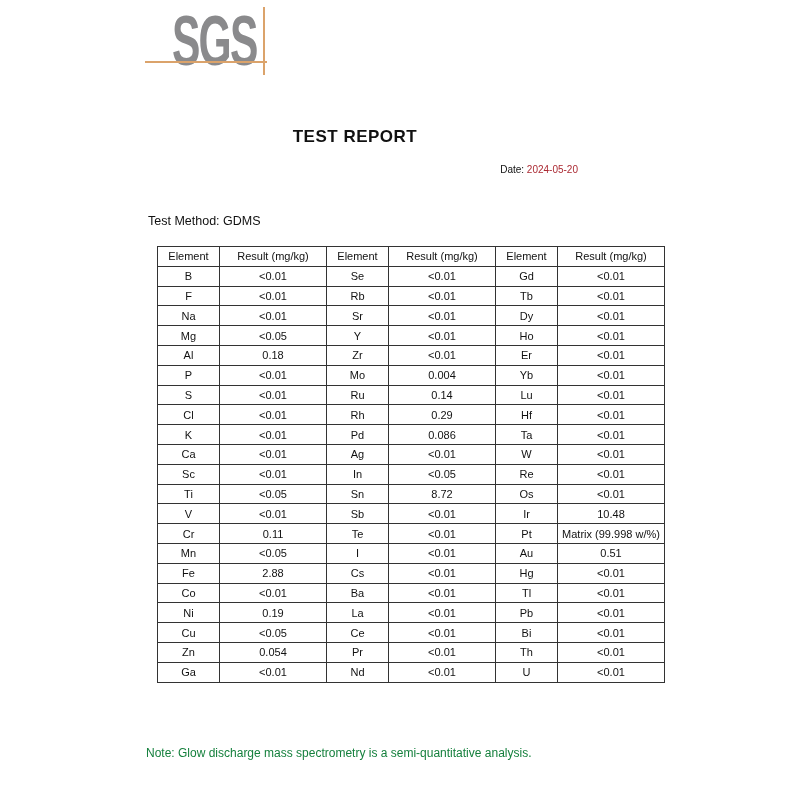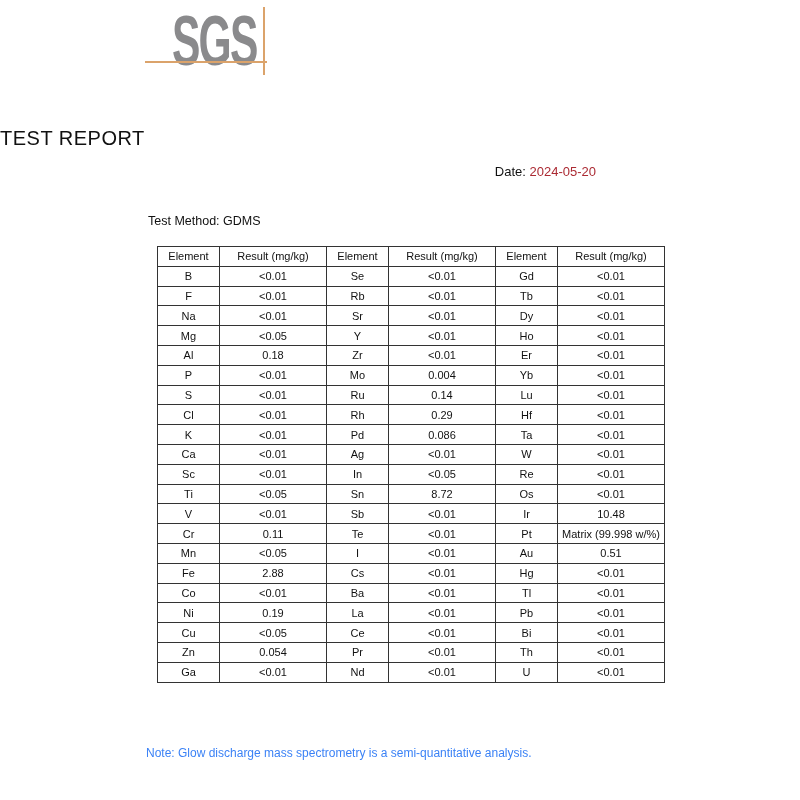--- a/index.html
+++ b/index.html
@@ -13,26 +13,26 @@
     font-size:71px; font-weight:bold; line-height:1;
     color:#8a8a8c; letter-spacing:-3px;
     transform:scaleX(0.60); transform-origin:left top;
   }
   .logo-hline { position:absolute; left:145px; top:61px; width:122px; height:2px; background:#dba36b; }
   .logo-vline { position:absolute; left:263px; top:7px; width:2px; height:68px; background:#dba36b; }
 
   
   .title {
     position:absolute; left:0; right:0; top:127px;
-    font-size:20px; font-weight:normal;
+    text-align:center; font-size:17px; font-weight:bold;
     letter-spacing:0.5px; color:#111;
   }
 
   
-  .date-line { position:absolute; right:114px; top:164px; font-size:13px; color:#111;padding-left:25px; }
+  .date-line { position:absolute; right:132px; top:164px; font-size:10px; color:#111;padding-left:25px; }
   .date-value { color:#ab2a33; }
 
   
   .method { position:absolute; left:148px; top:214px; font-size:12.5px; color:#111;text-align:center; }
 
   
   table.results {
     position:absolute; left:148px; top:246px; width:507px;
     border-collapse:collapse; table-layout:fixed;
     font-size:11px; color:#111;margin-left:9px;
@@ -40,21 +40,21 @@
   table.results th, table.results td {
     border:1px solid #333; height:19.8px;
     text-align:center; vertical-align:middle;
     font-weight:normal; padding:0 1px;
     white-space:nowrap; overflow:hidden;
   }
   col.c-el { width:62px; }
   col.c-res { width:107px; }
 
   
-  .note { position:absolute; left:146px; top:746px; font-size:12px; color:#3b82f6; }
+  .note { position:absolute; left:146px; top:746px; font-size:12px; color:#15803d; }
 </style>
 </head>
 <body>
 
 <div class="page">
 
   <div>
     <span class="logo-text">SGS</span>
     <div class="logo-hline"></div>
     <div class="logo-vline"></div>

